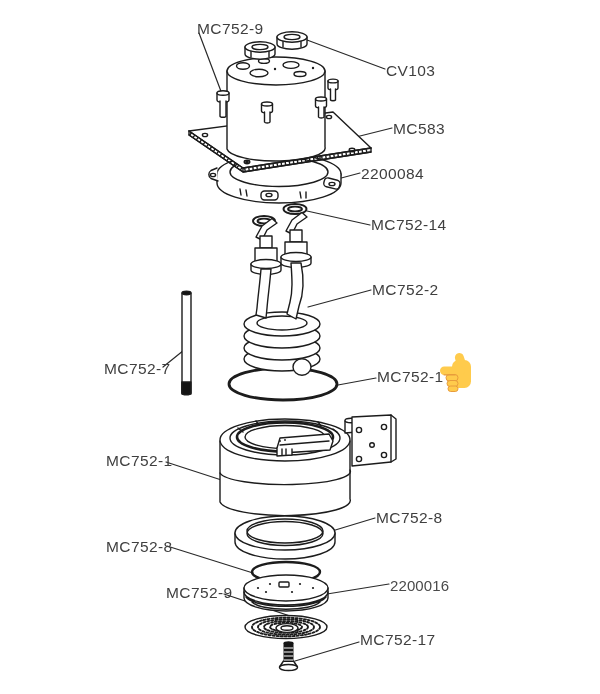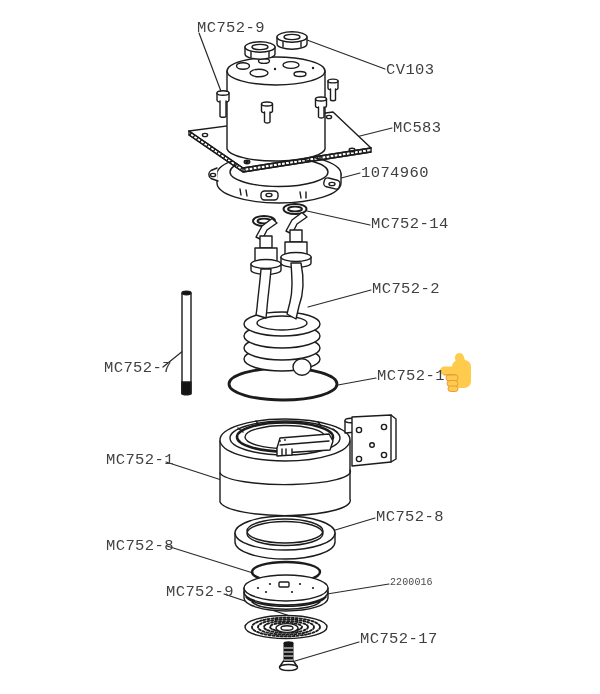--- a/index.html
+++ b/index.html
@@ -1,21 +1,21 @@
 <!DOCTYPE html>
 <html><head>
 <meta charset="utf-8">
 <style>
   html,body{margin:0;padding:0;background:#fff;}
   .stage{position:relative;width:600px;height:694px;background:#fff;overflow:hidden;
          font-family:"Liberation Sans",sans-serif;}
   .art{position:absolute;left:0;top:0;}
   .lbl{position:absolute;font-size:15.5px;line-height:1;color:#3f3f3f;
-       letter-spacing:.4px;white-space:nowrap;font-family:Liberation Mono, monospace;}
-  .lbl.sm{font-size:10px;letter-spacing:.1px;color:#4a4a4a;}
+       letter-spacing:.4px;white-space:nowrap;font-family:Liberation Sans, sans-serif;}
+  .lbl.sm{font-size:15px;letter-spacing:.1px;color:#4a4a4a;}
 </style>
 </head>
 <body>
 
 <div class="stage">
 
   <svg class="art" width="600" height="694" viewBox="0 0 600 694">
 
     <g stroke="#2a2a2a" stroke-width="1.2" stroke-linecap="round">
       <line x1="199" y1="33" x2="222" y2="94"></line>
@@ -226,21 +226,21 @@
       <rect x="446" y="374.5" width="12" height="6.5" rx="3.2" fill="#FFCB4C" stroke="#E89C3C" stroke-width="1"></rect>
       <rect x="447" y="380.5" width="11" height="6" rx="3" fill="#FFCB4C" stroke="#E89C3C" stroke-width="1"></rect>
       <rect x="448" y="386" width="10" height="5.5" rx="2.7" fill="#FFCB4C" stroke="#E89C3C" stroke-width="1"></rect>
       <path d="M444,374.8 h11" stroke="#E89C3C" stroke-width="1.2" stroke-linecap="round" fill="none"></path>
     </g>
   </svg>
 
   <div class="lbl" style="left:197px;top:21px">MC752-9</div>
   <div class="lbl" style="left:386px;top:63px">CV103</div>
   <div class="lbl" style="left:393px;top:121px">MC583</div>
-  <div class="lbl" style="left:361px;top:166px">1074960</div>
+  <div class="lbl" style="left:361px;top:166px">2200084</div>
   <div class="lbl" style="left:371px;top:217px">MC752-14</div>
   <div class="lbl" style="left:372px;top:282px">MC752-2</div>
   <div class="lbl" style="left:104px;top:361px">MC752-7</div>
   <div class="lbl" style="left:377px;top:369px">MC752-1</div>
   <div class="lbl" style="left:106px;top:453px">MC752-1</div>
   <div class="lbl" style="left:376px;top:510px">MC752-8</div>
   <div class="lbl" style="left:106px;top:539px">MC752-8</div>
   <div class="lbl" style="left:166px;top:585px">MC752-9</div>
   <div class="lbl sm" style="left:390px;top:578px">2200016</div>
   <div class="lbl" style="left:360px;top:632px">MC752-17</div>

